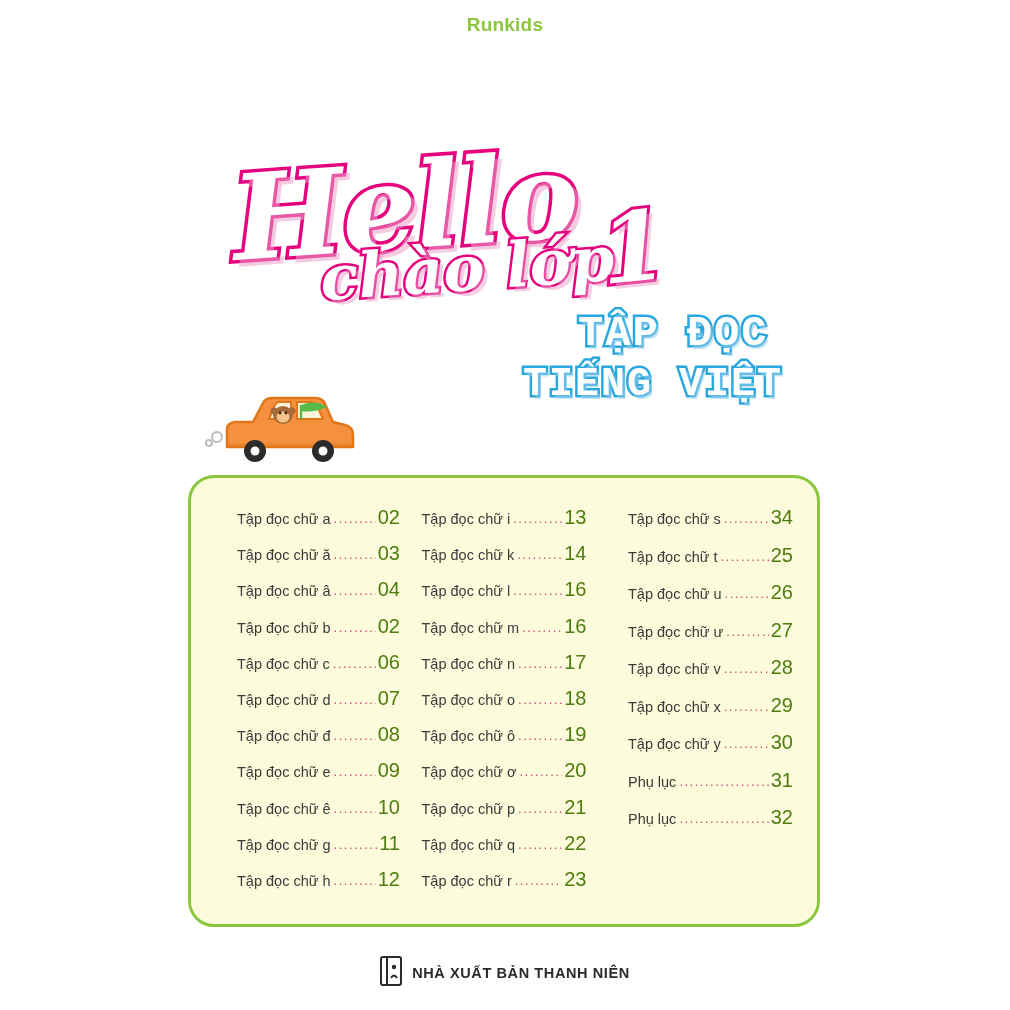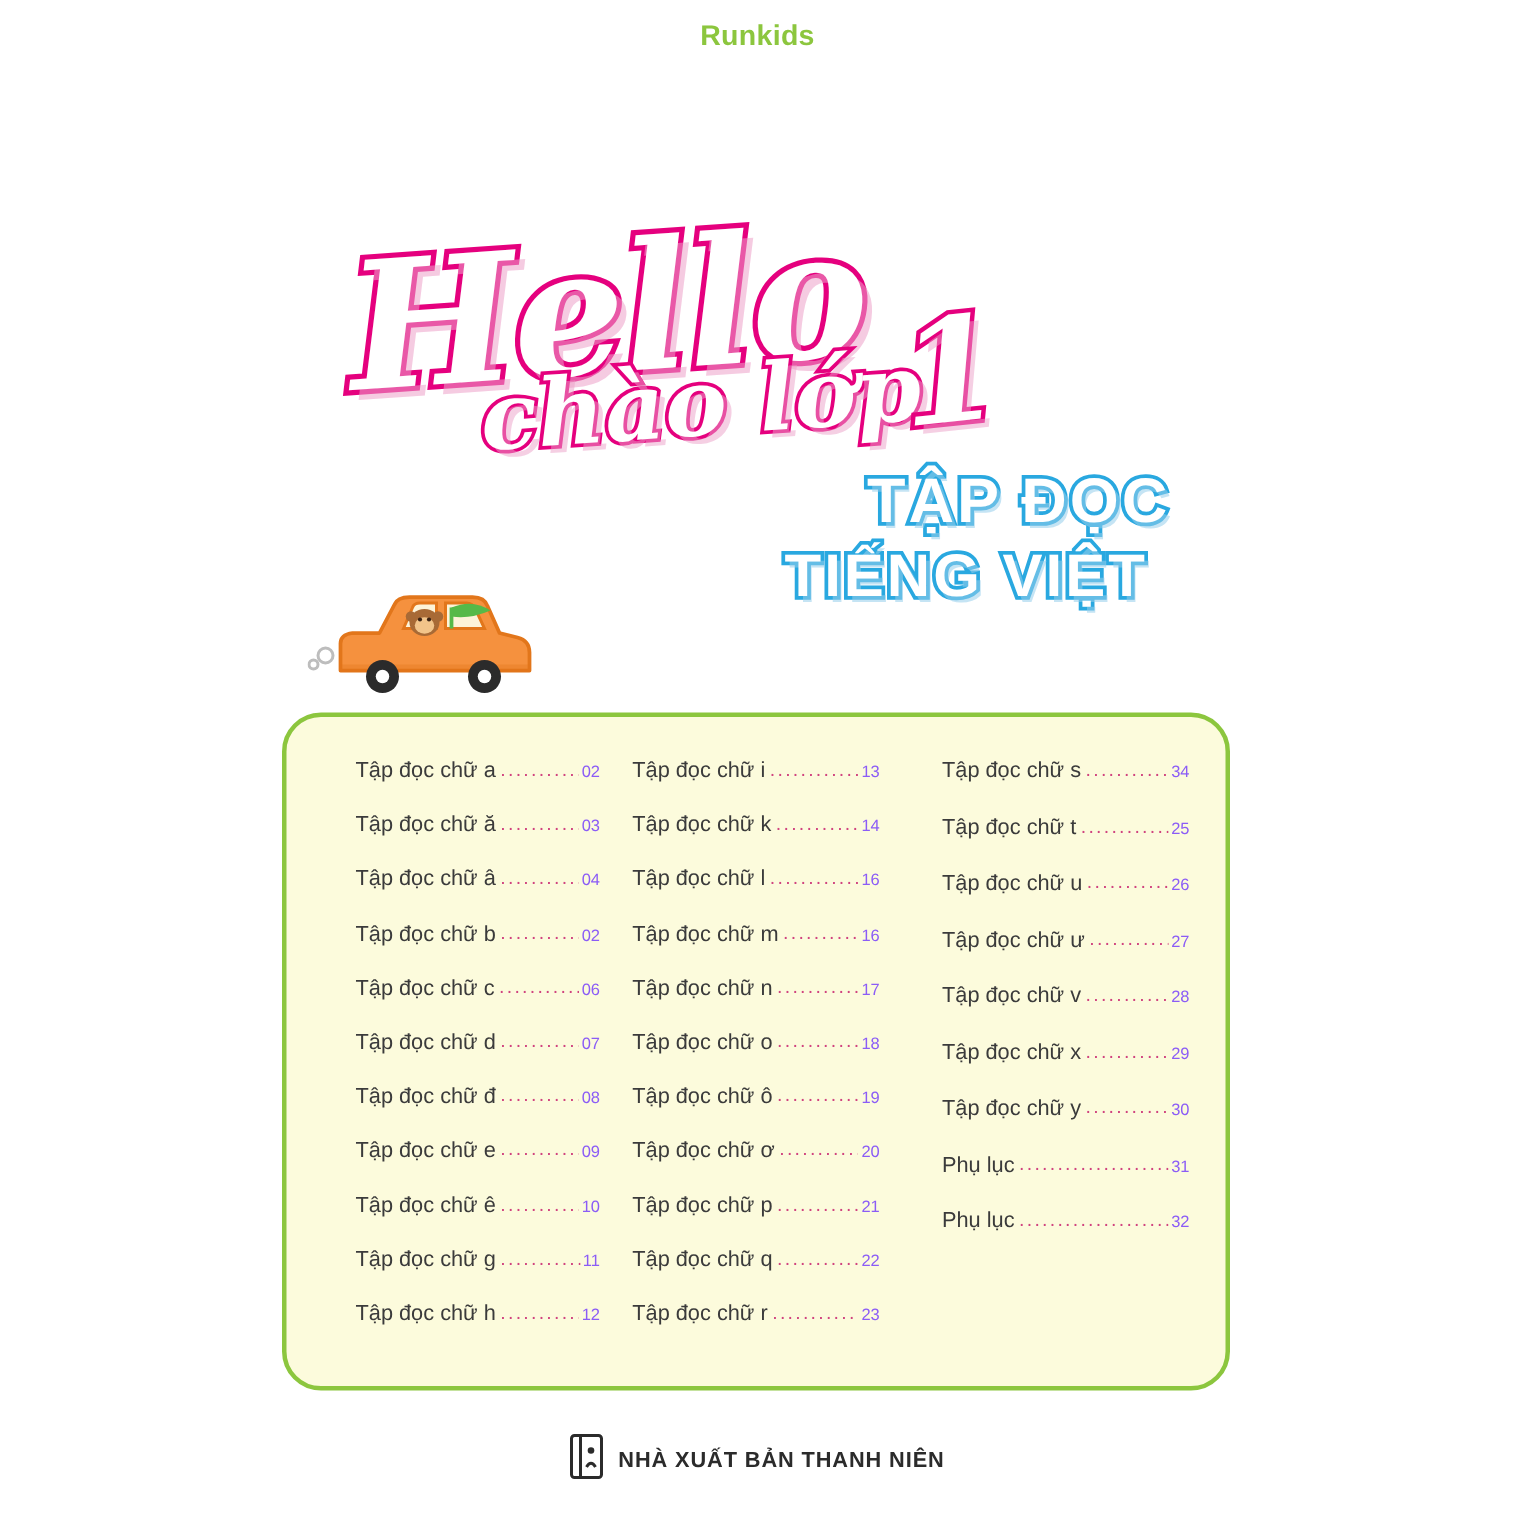--- a/index.html
+++ b/index.html
@@ -74,21 +74,21 @@
     line-height: 1;
     color: #ffffff;
     -webkit-text-stroke: 6px #e5007e;
     paint-order: stroke fill;
     text-shadow: 5px 6px 0 rgba(236,160,200,0.5);
     transform: rotate(-6deg);
   }
 
   .sub1, .sub2 {
     position: absolute;
-    font-family: Liberation Sans, sans-serif;
+    font-family: Liberation Mono, monospace;
     font-weight: bold;
     color: #ffffff;
     -webkit-text-stroke: 5px #29a8e0;
     paint-order: stroke fill;
     text-shadow: 3px 4px 0 rgba(150,205,235,0.55);
     letter-spacing: 2px;
     white-space: nowrap;
   }
   .sub1 { left: 578px; top: 310px; font-size: 42px; }
   .sub2 { left: 523px; top: 362px; font-size: 40px; }
@@ -127,22 +127,22 @@
     overflow: hidden;
     margin: 0 2px 0 3px;
     color: #d0427f;
     letter-spacing: 1.5px;
     font-size: 13px;
     position: relative;
     top: -1px;
   }
   .toc-page {
     flex: 0 0 auto;
-    color: #8b5cf6;
-    font-size: 11px;
+    color: #4d7c0f;
+    font-size: 20px;
   }
   .col:nth-child(1) .toc-row { max-width: 163px; }
   .col:nth-child(2) .toc-row { max-width: 165px; }
   .col:nth-child(3) .toc-row { max-width: 165px; margin-left: 28px; }
 
   
   .publisher {
     position: absolute;
     left: 0; right: 0;
     top: 956px;

